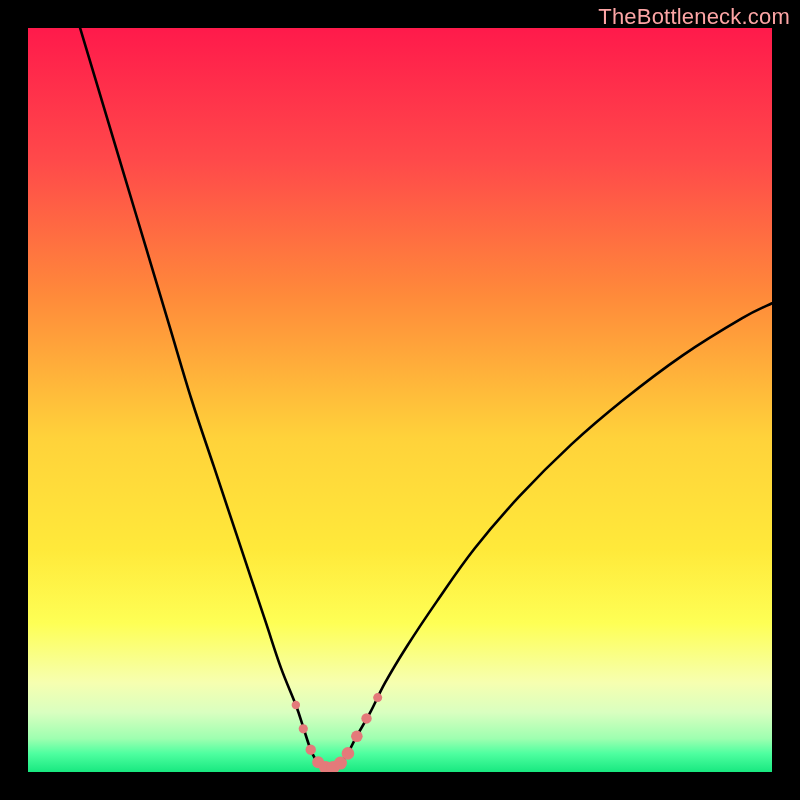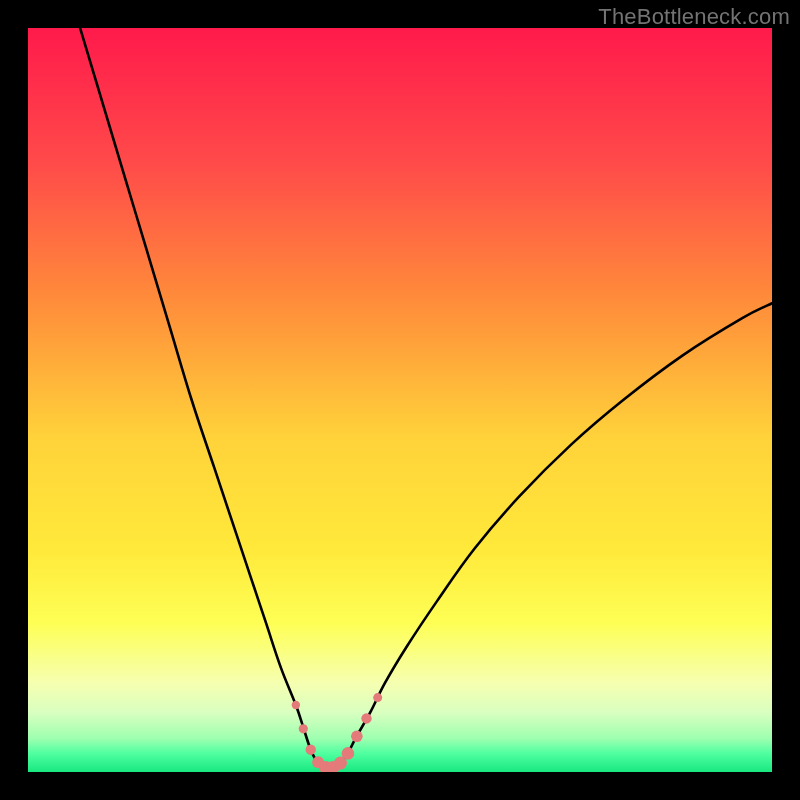--- a/index.html
+++ b/index.html
@@ -29,21 +29,21 @@
     position: absolute;
     left: 0;
     top: 0;
     width: 100%;
     height: 100%;
   }
   .watermark {
     position: absolute;
     top: 4px;
     right: 10px;
-    color: #737373;
+    color: #fca5a5;
     font-size: 22px;
     font-weight: 500;
     letter-spacing: 0.2px;
     z-index: 5;
   }
   svg.curves {
     position: absolute;
     left: 0;
     top: 0;
     width: 100%;

